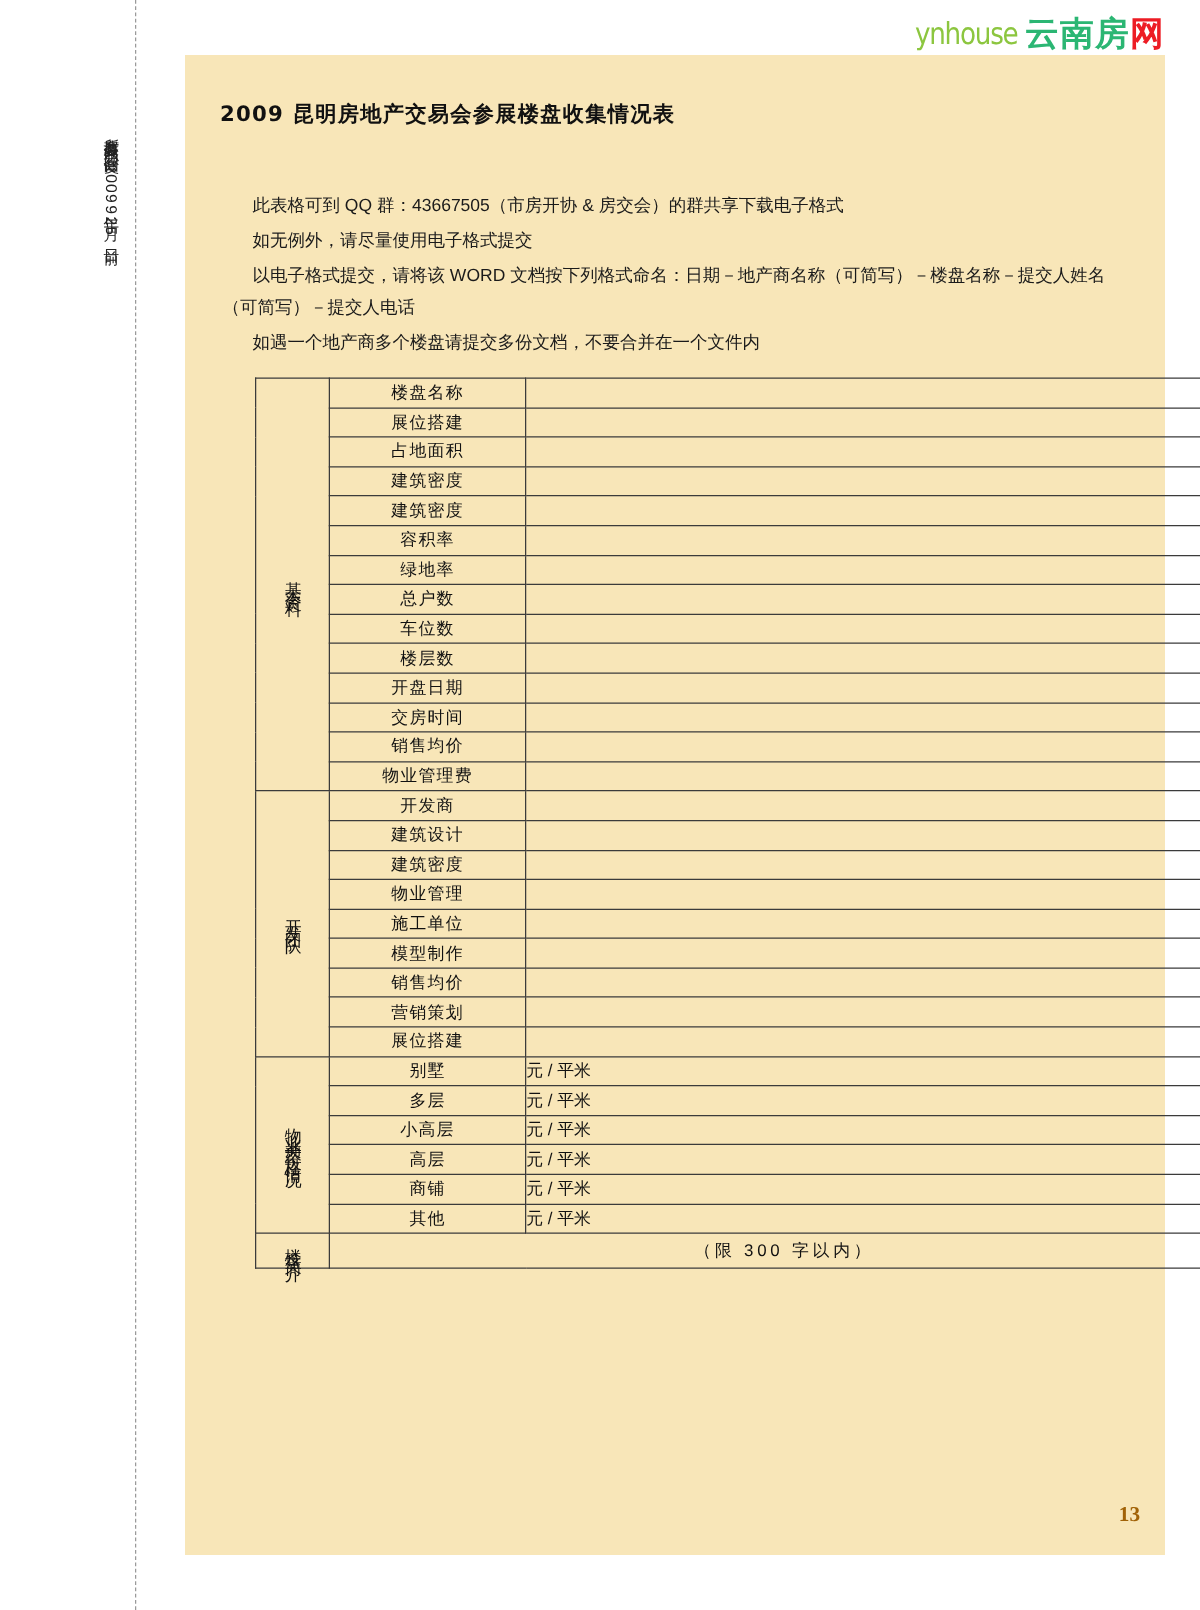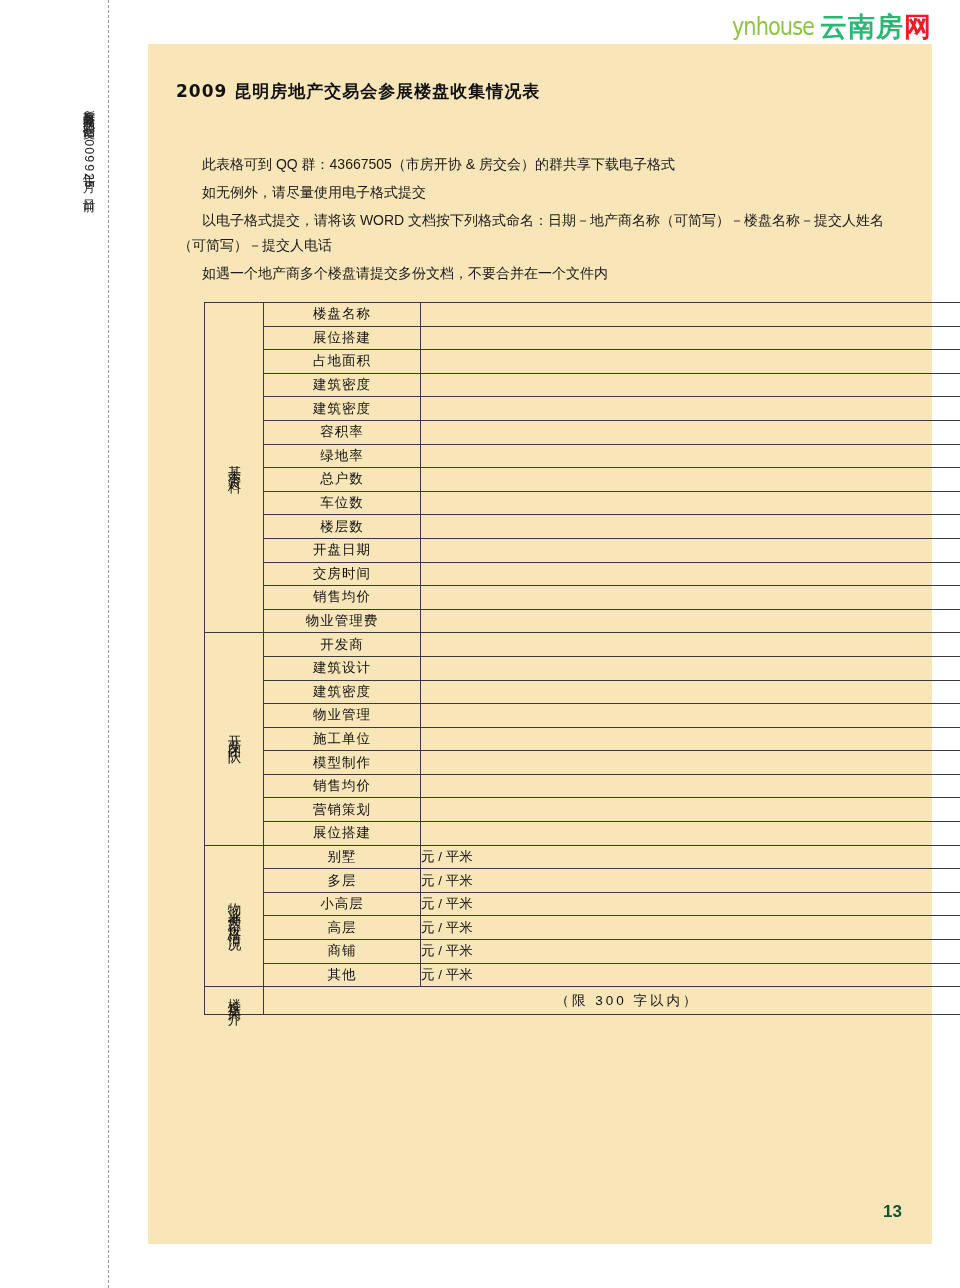--- a/index.html
+++ b/index.html
@@ -167,26 +167,26 @@
     height: 210px;
     vertical-align: middle;
     text-align: center;
     font-size: 26px;
     color: #8a8a8a;
     letter-spacing: 3px;
   }
 
   .page-num {
     position: absolute;
-    right: 30px;
+    right: 20px;
     bottom: 22px;
     font-size: 17px;
     font-weight: bold;
-    color: #14532d;
-    font-family: Liberation Sans, sans-serif;
+    color: #a16207;
+    font-family: Liberation Serif, serif;
   }
 </style>
 </head>
 <body>
 
 <div class="binding-line"></div>
 
 <div class="side-text">所有参展商  必须  回复 / 2009年9月25日前</div>
 
 <div class="logo">

